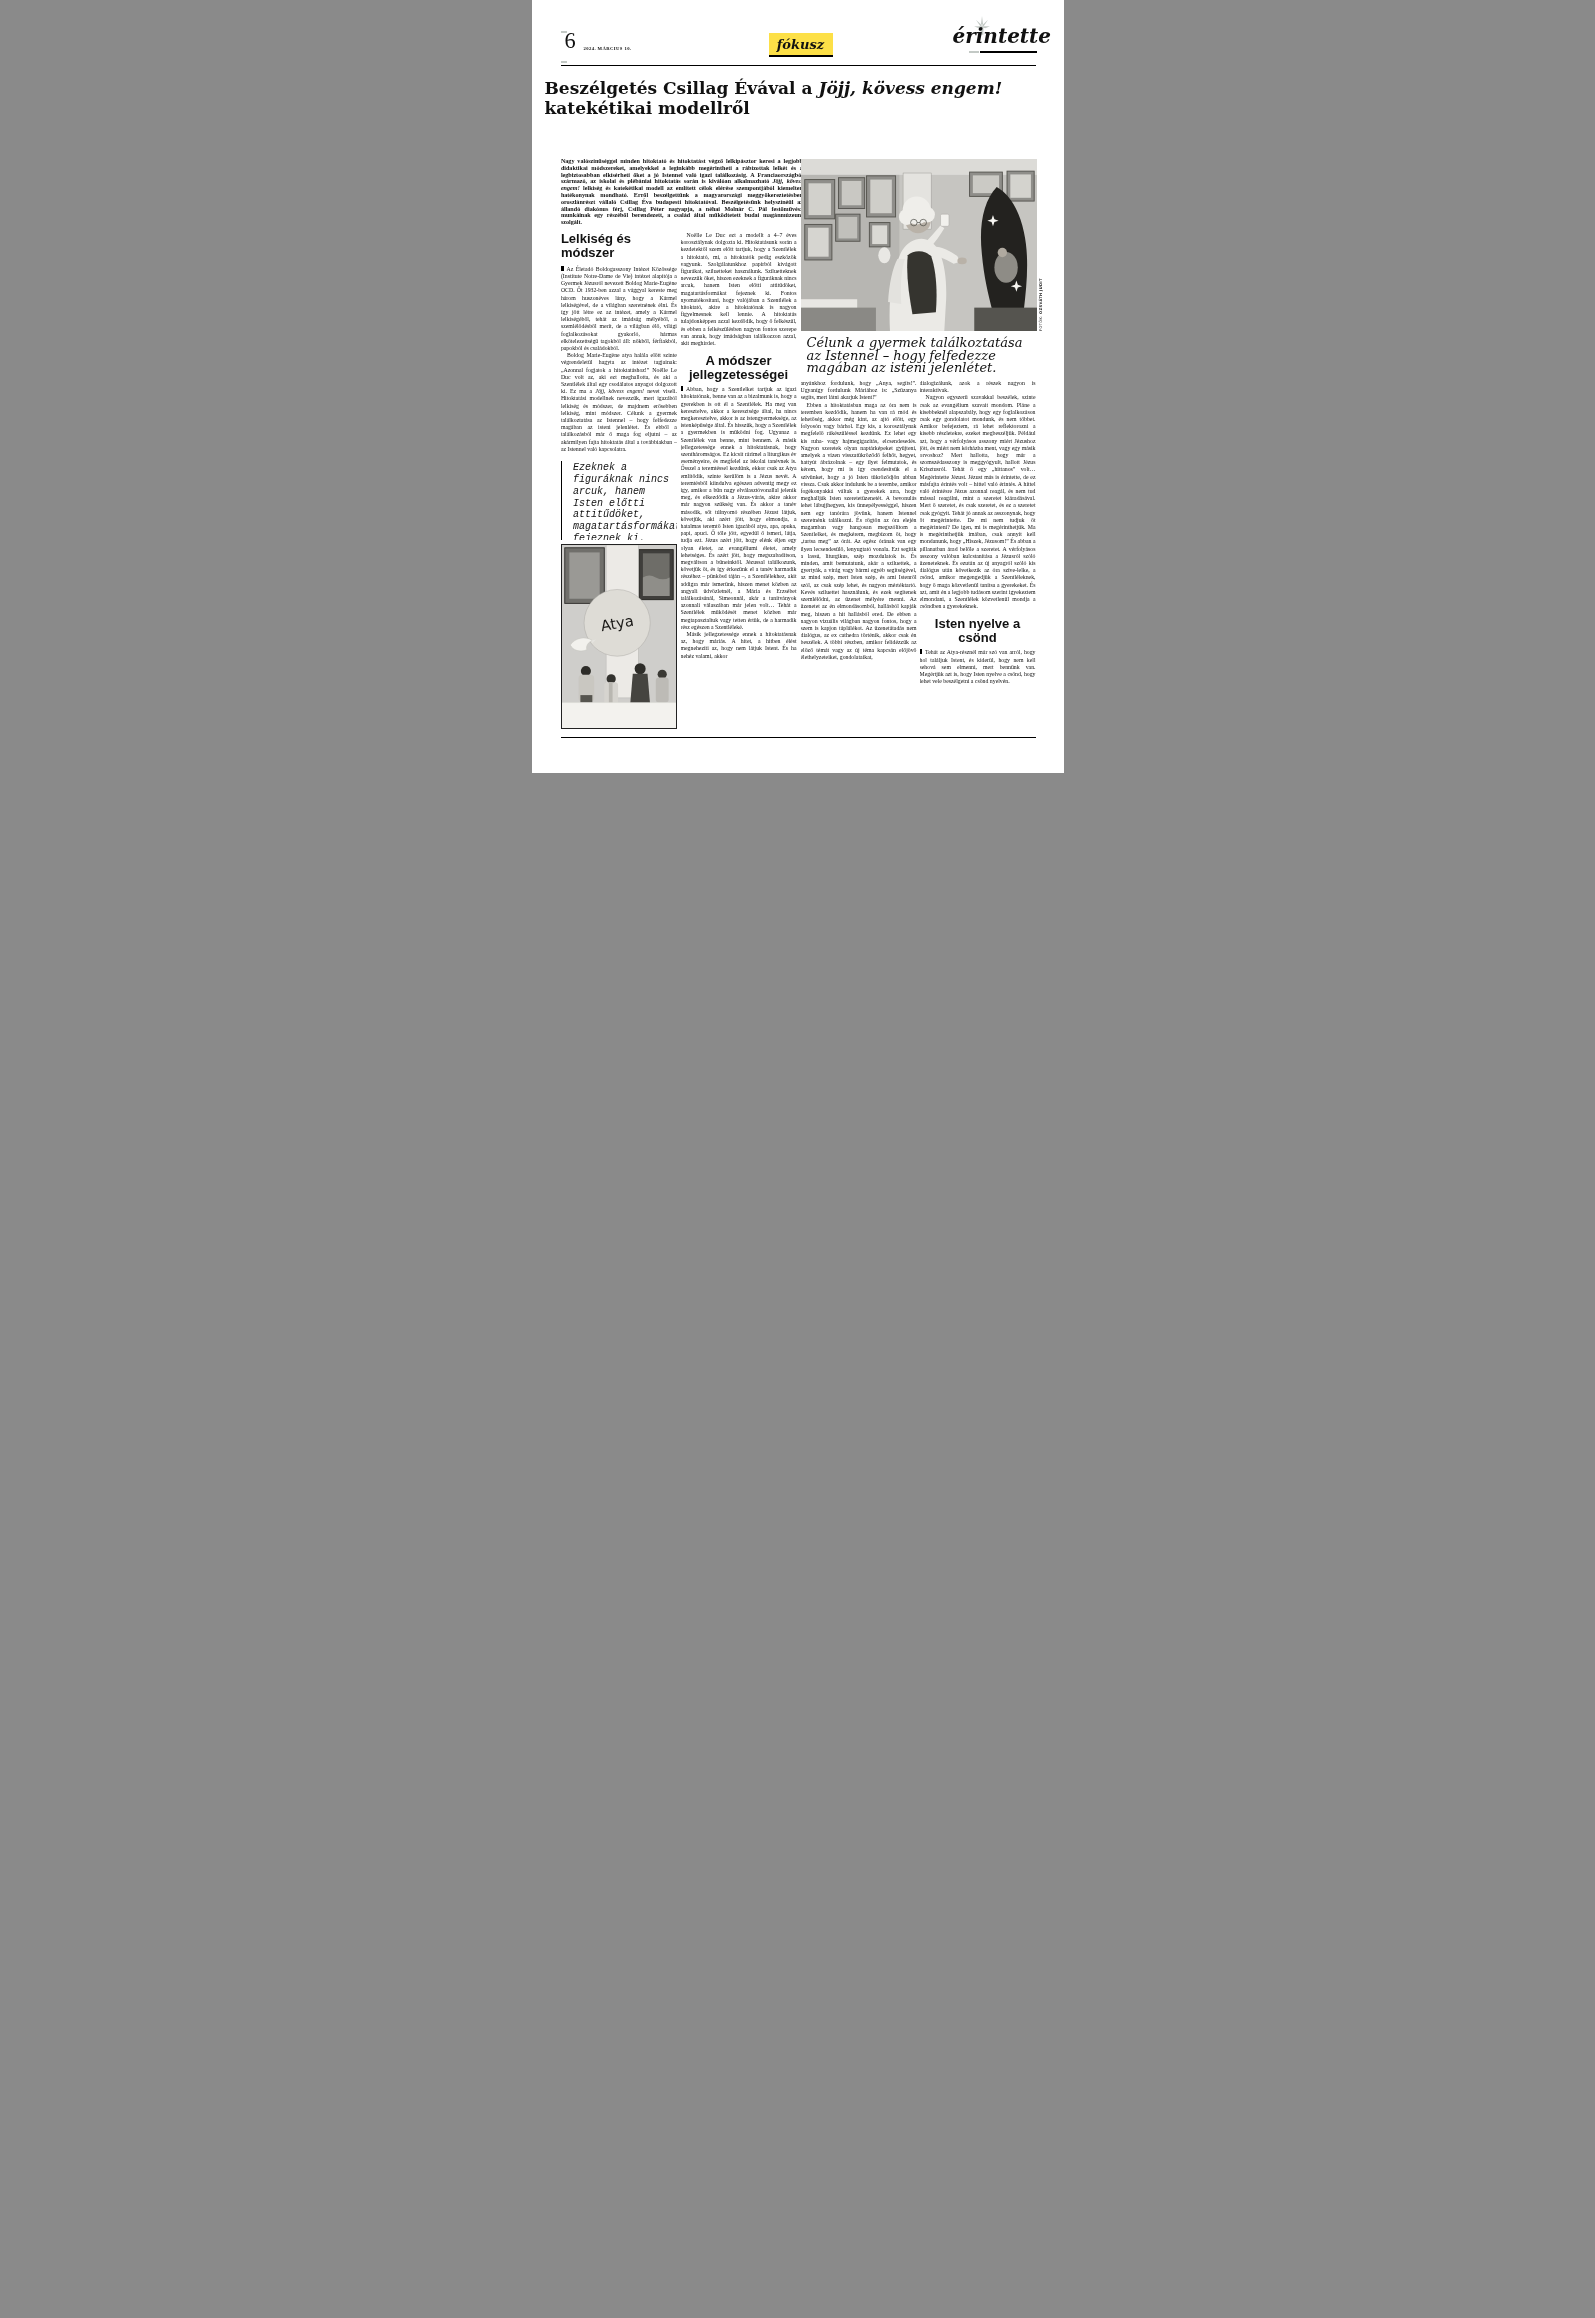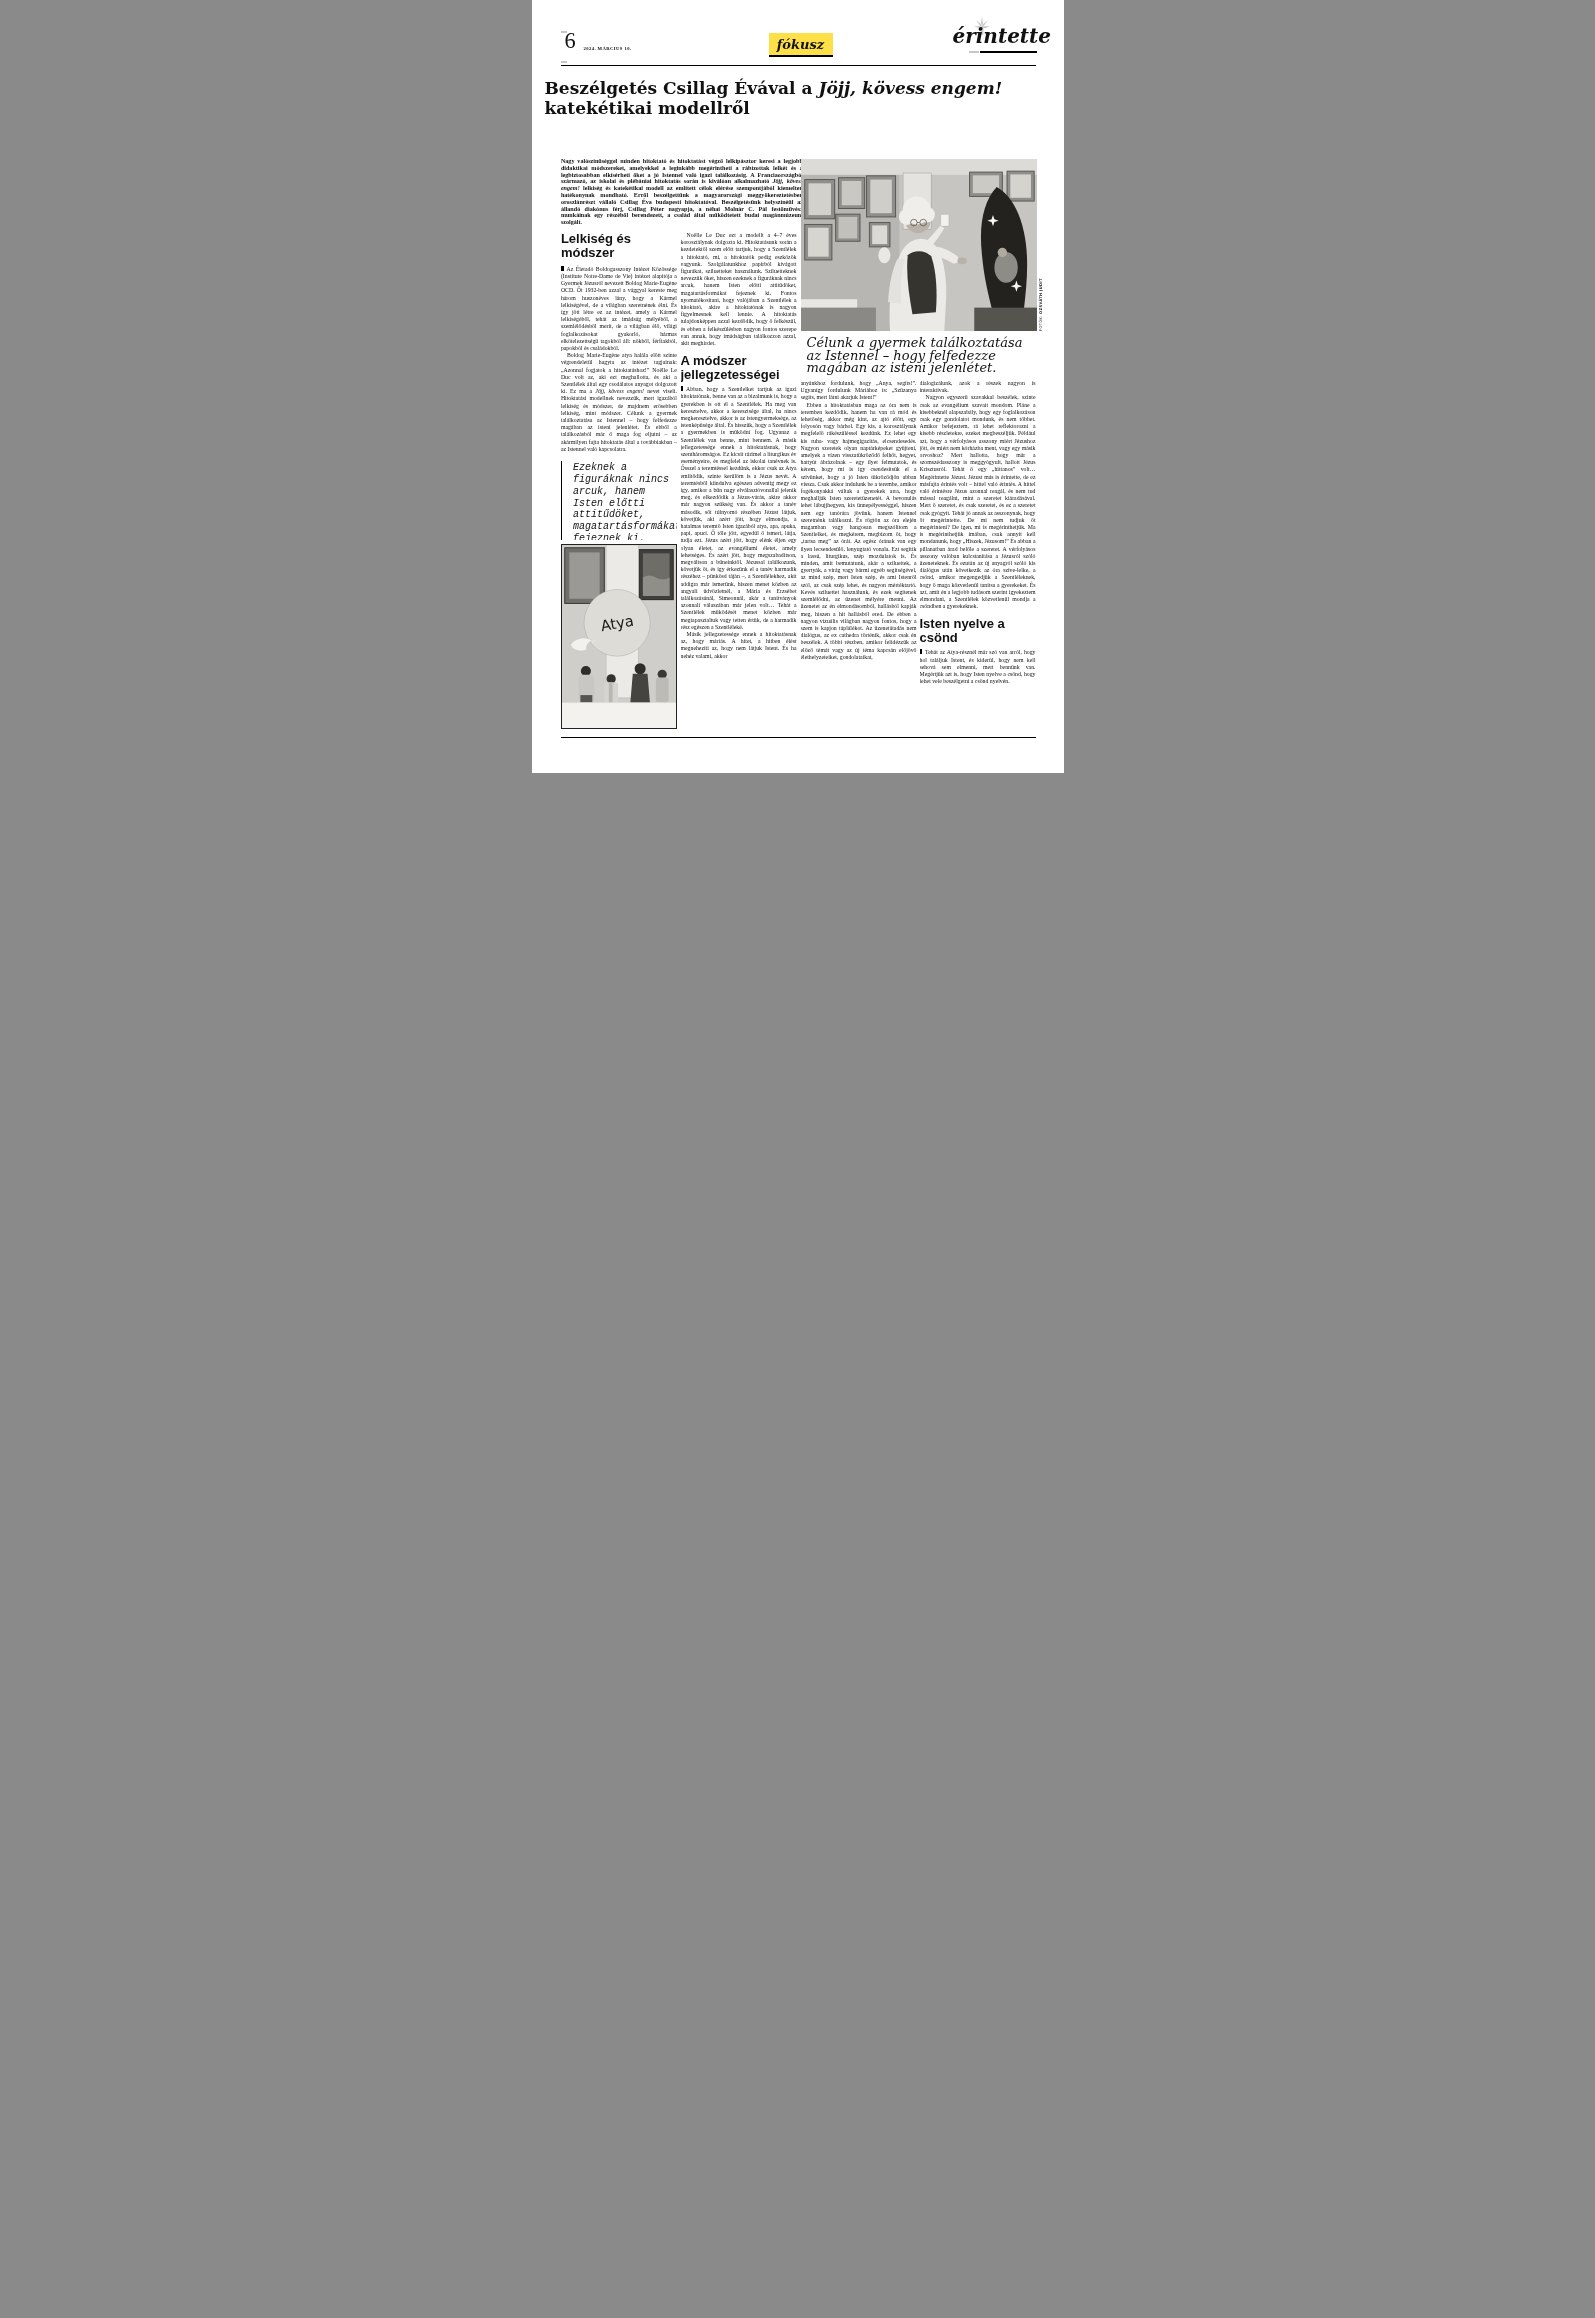--- a/index.html
+++ b/index.html
@@ -34,21 +34,21 @@
   .credit{position:absolute;left:507px;top:331px;transform:rotate(-90deg);transform-origin:0 0;
       white-space:nowrap;font-family:"DejaVu Sans",sans-serif;font-size:3.7px;letter-spacing:0.3px;color:#222;}
   .credit b{font-weight:700;}
   .caption{position:absolute;left:275px;top:337px;width:230px;font-family:"DejaVu Serif",serif;
       font-style:italic;font-size:13px;line-height:12.6px;}
   
   .col{position:absolute;width:116px;overflow:hidden;}
   .col p{margin:0;font-size:5.8px;line-height:7.2px;text-align:justify;}
   .col p.ind{text-indent:6px;}
   .subhead{font-family:Liberation Sans, sans-serif;font-weight:700;font-size:13px;line-height:1.1;margin:0 0 5.1px 0;}
-  .subhead.mid{margin:6.5px 0 3.7px 0;}
+  .subhead.mid{margin:6.5px 0 3.7px 0;text-align:center;}
   .pmark{display:inline-block;width:2.8px;height:5.1px;background:#000;margin-right:2.8px;}
   .pullquote{margin:7.5px 0 0 0;border-left:1.4px solid #000;padding:1.9px 0 1.9px 11.2px;
       font-family:Liberation Mono, monospace;font-style:italic;font-size:10px;line-height:11.7px;}
   .bottom-rule{position:absolute;left:29.4px;top:737px;width:475px;height:1.4px;background:#000;}
 </style>
 </head>
 <body>
 
 <div class="page">
 

